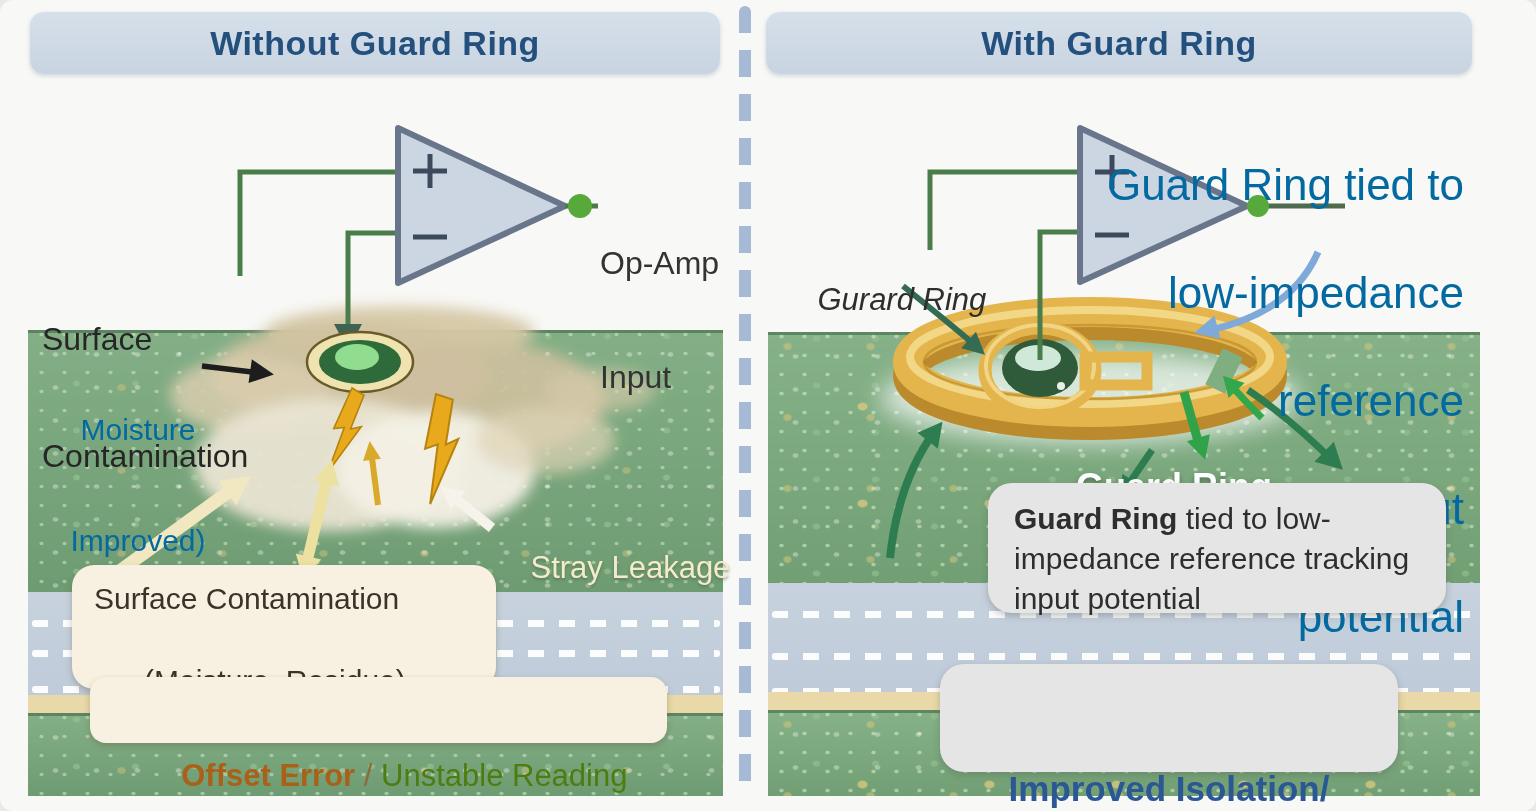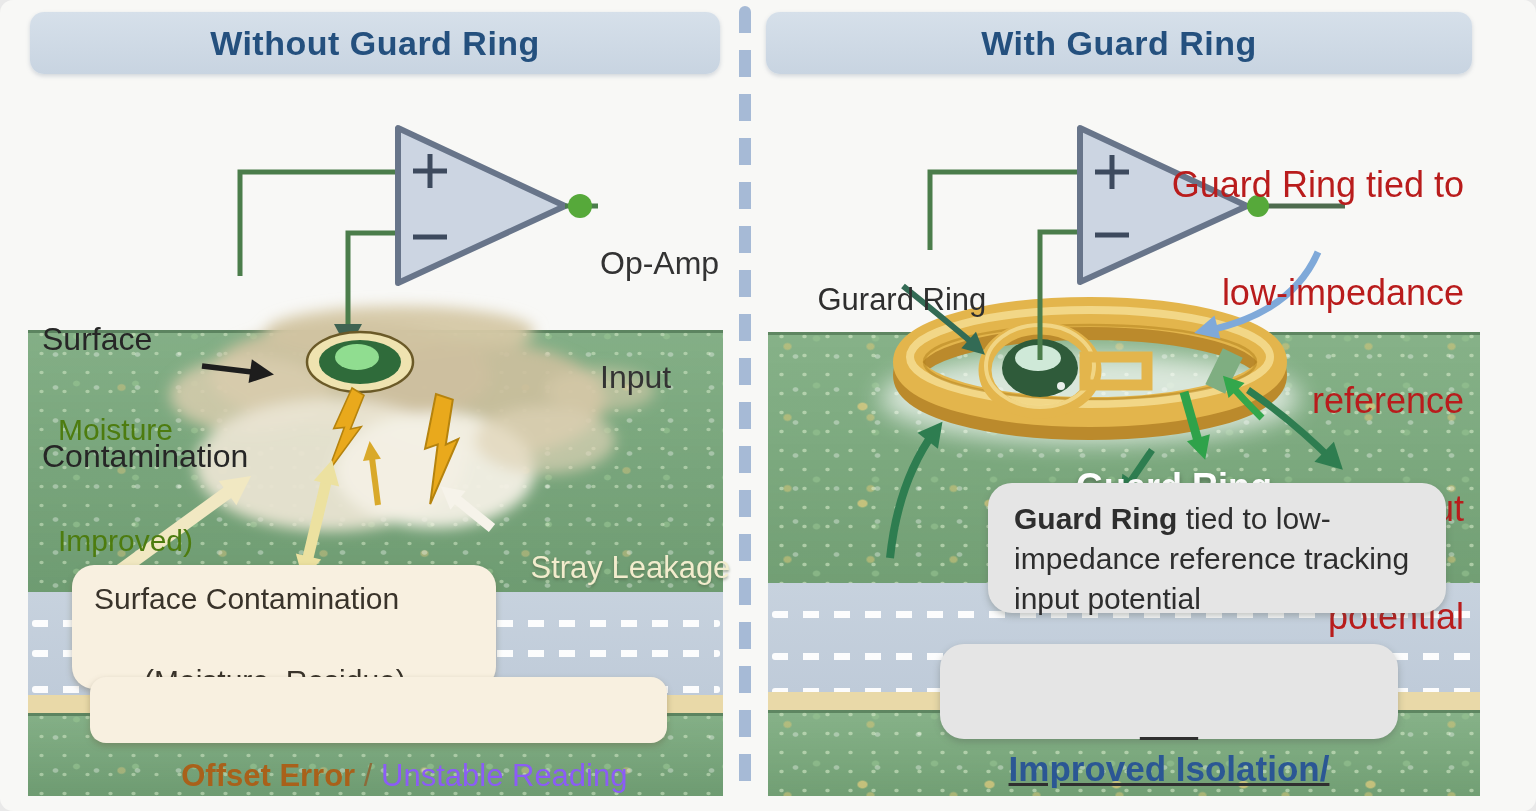--- a/index.html
+++ b/index.html
@@ -215,59 +215,59 @@
       <polygon points="-22,-14 -22,14 4,0" fill="#2e7d50" transform="translate(1340,467) rotate(44)"></polygon>
       <line x1="1152" y1="450" x2="1126" y2="488" stroke="#2e7d50" stroke-width="7"></line>
       <polygon points="-17,-11 -17,11 3,0" fill="#2e7d50" transform="translate(1122,494) rotate(124)"></polygon>
     </g>
   </svg>
 
   <div class="lbl" style="left:42px;top:242px;font-size:32px;line-height:39px;color:#262626;">
     <div>Surface</div>
     <div>Contamination</div>
   </div>
-  <div class="lbl" style="left:58px;top:337px;width:160px;text-align:left;font-size:30px;line-height:37px;color:#4d7c0f;">
+  <div class="lbl" style="left:58px;top:337px;width:160px;text-align:center;font-size:30px;line-height:37px;color:#0369a1;">
     <div>Moisture</div>
     <div>Improved)</div>
   </div>
   <div class="lbl" style="left:600px;top:168px;font-size:32px;line-height:38px;color:#333333;">
     <div>Op-Amp</div>
     <div>Input</div>
   </div>
   <div class="lbl" style="left:496px;top:514px;font-size:31px;color:#f2eccd;text-shadow:0 2px 3px rgba(80,100,70,.6);">
     <span>Stray Leakage</span>
   </div>
 
   <div class="cbox" style="left:72px;top:565px;width:424px;height:124px;">
     <div class="txt"><span>Surface Contamination</span><br>
       <span>(Moisture, Residue)</span></div>
   </div>
   <div class="cbox" style="left:90px;top:677px;width:577px;height:66px;border-radius:16px;">
     <div class="txt" style="padding:0;line-height:66px;text-align:center;font-size:31px;">
-      <span class="b" style="color:#a9611a;">Offset Error</span><span style="color:#8c6b3a;"> / </span><span style="color:#8b5cf6;">Unstable Reading</span>
+      <span class="b" style="color:#a9611a;">Offset Error</span><span style="color:#8c6b3a;"> / </span><span style="color:#4d7c0f;">Unstable Reading</span>
     </div>
   </div>
 
-  <div class="lbl" style="right:72px;top:95px;text-align:right;font-size:36px;line-height:36px;color:#b91c1c;">
+  <div class="lbl" style="right:72px;top:95px;text-align:right;font-size:44px;line-height:36px;color:#0369a1;">
     <div>Guard Ring tied to</div>
     <div>low-impedance</div>
     <div>reference</div>
     <div>input</div>
     <div>potential</div>
   </div>
-  <div class="lbl" style="left:783px;top:246px;font-size:31px;color:#2e2e2e;">
+  <div class="lbl" style="left:783px;top:246px;font-size:31px;color:#2e2e2e;font-style:italic;">
     <span>Gurard Ring</span>
   </div>
   <div class="lbl" style="left:1036px;top:424px;font-size:36px;font-weight:bold;color:#ffffff;text-shadow:0 3px 5px rgba(60,80,60,.65);">
     <span>Guard Ring</span>
   </div>
 
   <div class="wbox" style="left:988px;top:483px;width:458px;height:130px;">
     <div class="txt"><span class="b">Guard Ring</span><span> tied to low-impedance reference tracking input potential</span></div>
   </div>
-  <div class="wbox" style="left:940px;top:644px;width:458px;height:95px;text-decoration:underline;">
+  <div class="wbox" style="left:940px;top:664px;width:458px;height:108px;">
     <div class="txt" style="padding:10px 0 0 0;text-align:center;font-size:35px;line-height:46px;font-weight:bold;color:#2b5794;">
       <div>Improved Isolation/</div>
       
     </div>
   </div>
 
 </div>
 
 </body></html>

